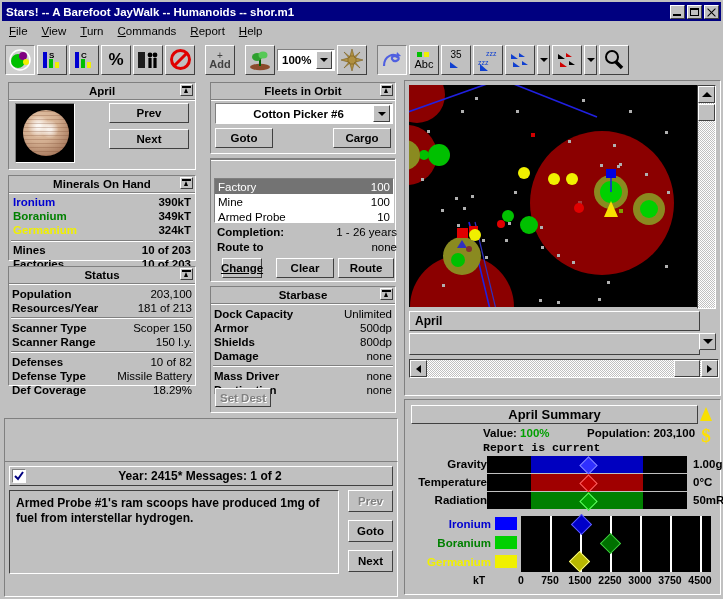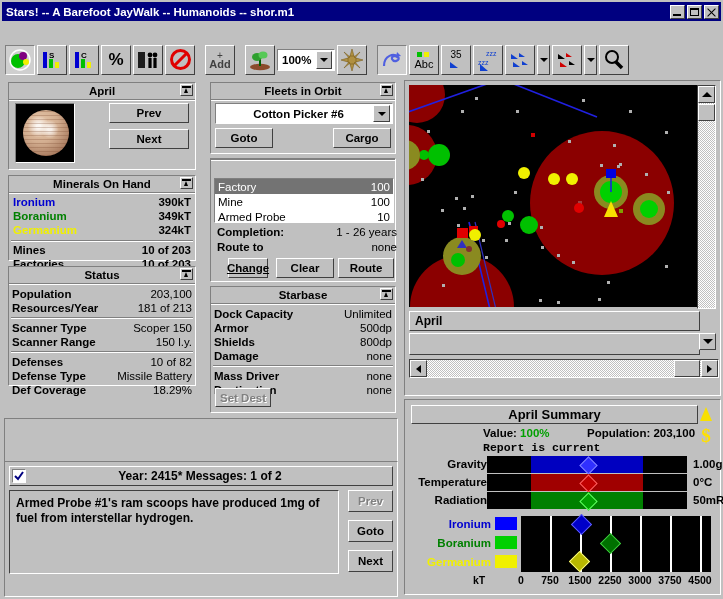--- a/index.html
+++ b/index.html
@@ -125,21 +125,21 @@
   #gotoBtn{position:absolute;left:4px;top:45px;width:58px;height:20px;}
   #cargoBtn{position:absolute;right:4px;top:45px;width:58px;height:20px;}
 
   #prodPanel{left:210px;top:158px;width:186px;height:124px;}
   #prodList{position:absolute;left:3px;top:19px;width:180px;height:45px;background:#fff;
     box-sizing:border-box;border-top:1px solid #808080;border-left:1px solid #808080;
     border-right:1px solid #fff;border-bottom:1px solid #fff;overflow:hidden;}
   .pitem{display:flex;justify-content:space-between;padding:0 3px;height:15px;
     font-size:11.5px;align-items:center;}
   .pitem.selrow{background:#737373;color:#fff;}
-  #changeBtn{position:absolute;left:17px;top:99px;width:40px;height:20px;text-decoration:underline;}
+  #changeBtn{position:absolute;left:11px;top:99px;width:40px;height:20px;text-decoration:underline;}
   #clearBtn{position:absolute;left:65px;top:99px;width:58px;height:20px;}
   #routeBtn{position:absolute;left:127px;top:99px;width:56px;height:20px;}
 
   #sbPanel{left:210px;top:286px;width:186px;height:127px;}
   #setDest{position:absolute;left:4px;top:101px;width:56px;height:19px;}
 
   
   #msgTop{position:absolute;left:4px;top:418px;width:392px;height:42px;background:#c0c0c0;}
   #msgPanel{position:absolute;left:4px;top:461px;width:392px;height:134px;background:#c0c0c0;}
   #msgHdr{position:absolute;left:4px;top:4px;width:384px;height:20px;background:#c0c0c0;
@@ -225,20 +225,28 @@
     <div class="tbtn">
         <i class="gl-max1"></i>
         <i class="gl-max2"></i>
       </div>
     <div class="tbtn">
         <i class="gl-x"></i>
         <i class="gl-x2"></i>
       </div>
   </div>
 
+  <div id="menubar">
+    <div class="menu"><u>F</u>ile</div>
+    <div class="menu"><u>V</u>iew</div>
+    <div class="menu"><u>T</u>urn</div>
+    <div class="menu"><u>C</u>ommands</div>
+    <div class="menu"><u>R</u>eport</div>
+    <div class="menu"><u>H</u>elp</div>
+  </div>
 
   <div id="toolbar">
     <div class="tool sel">
       <svg width="22" height="22" viewBox="0 0 22 22">
         <circle cx="11" cy="11" r="10" fill="none" stroke="#fff" stroke-width="1.5"></circle>
         <circle cx="9" cy="12" r="7" fill="#00c000"></circle>
         <circle cx="14" cy="7" r="4" fill="#800080"></circle>
         <circle cx="17" cy="13" r="3" fill="#f0f000"></circle>
       </svg>
       </div>

